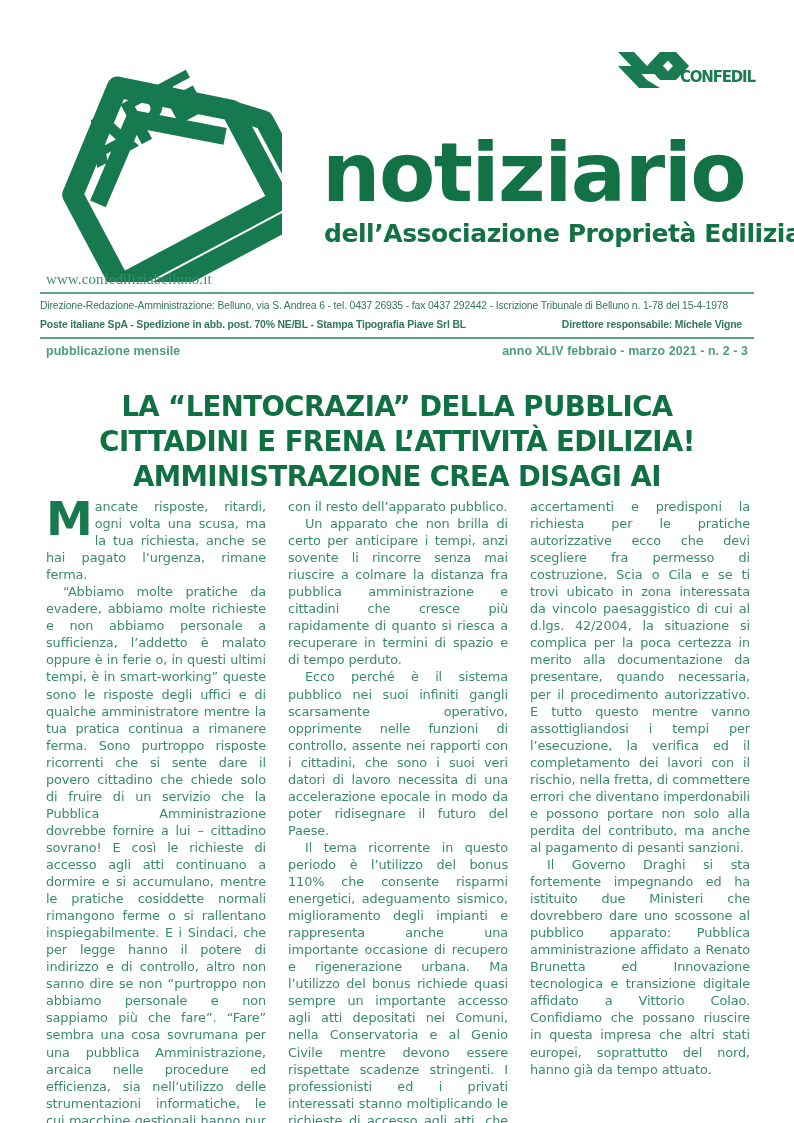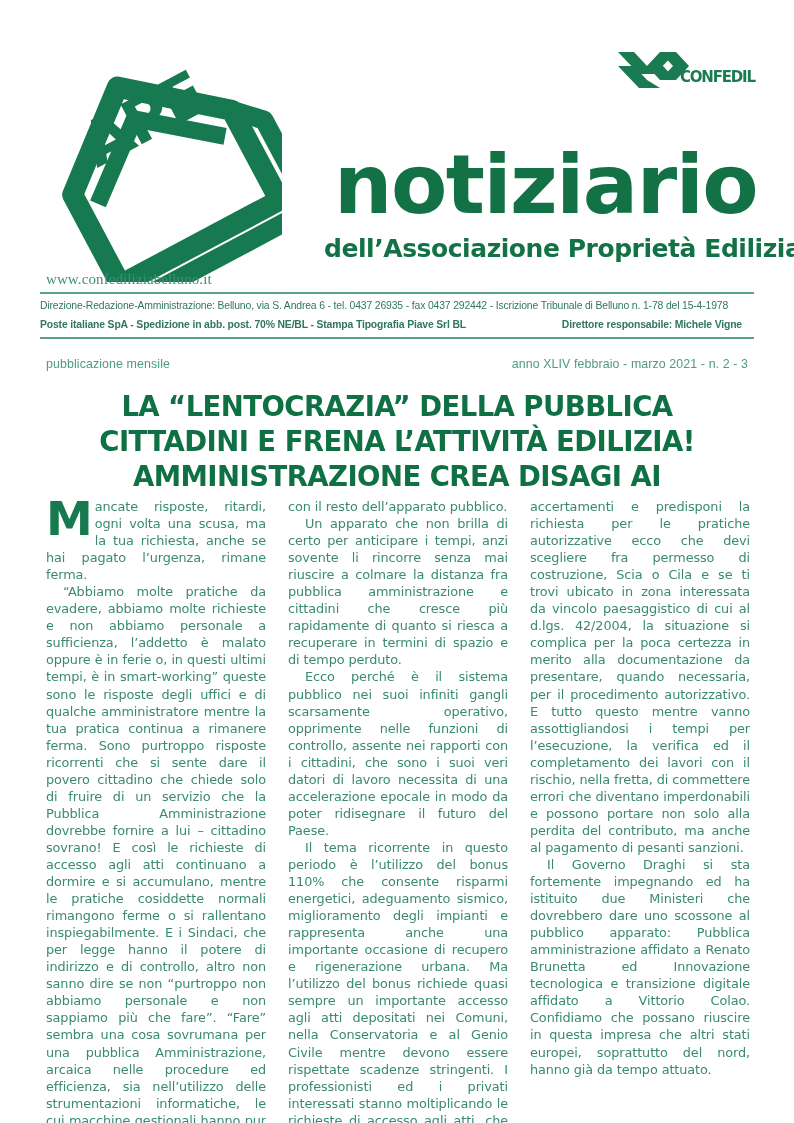--- a/index.html
+++ b/index.html
@@ -47,21 +47,21 @@
     width: 434px;
     text-align: left;
   }
   .nameplate-title {
     font-family: "DejaVu Sans", sans-serif;
     font-weight: bold;
     font-size: 82px;
     line-height: 0.92;
     letter-spacing: -1.5px;
     color: #127245;
-    margin: 12px;
+    margin: 0;
     white-space: nowrap;
   }
   .nameplate-sub {
     font-family: "DejaVu Sans", sans-serif;
     font-weight: bold;
     font-size: 25px;
     letter-spacing: -0.45px;
     color: #127245;
     margin: 9px 0 0 2px;
     white-space: nowrap;
@@ -102,28 +102,29 @@
   .imprint-row {
     display: flex;
     justify-content: space-between;
     align-items: baseline;
     font-weight: bold;
   }
 
   .periodicity {
     position: absolute;
     left: 46px;
-    top: 357px;
+    top: 344px;
     width: 702px;
     display: flex;
     justify-content: space-between;
     align-items: baseline;
     font-size: 12.4px;
     color: #4e9b81;
     letter-spacing: 0.1px;
+    font-weight: bold;
   }
 
   
   .headline {
     position: absolute;
     left: 40px;
     top: 375px;
     width: 714px;
     text-align: center;
     font-family: "DejaVu Sans", sans-serif;

